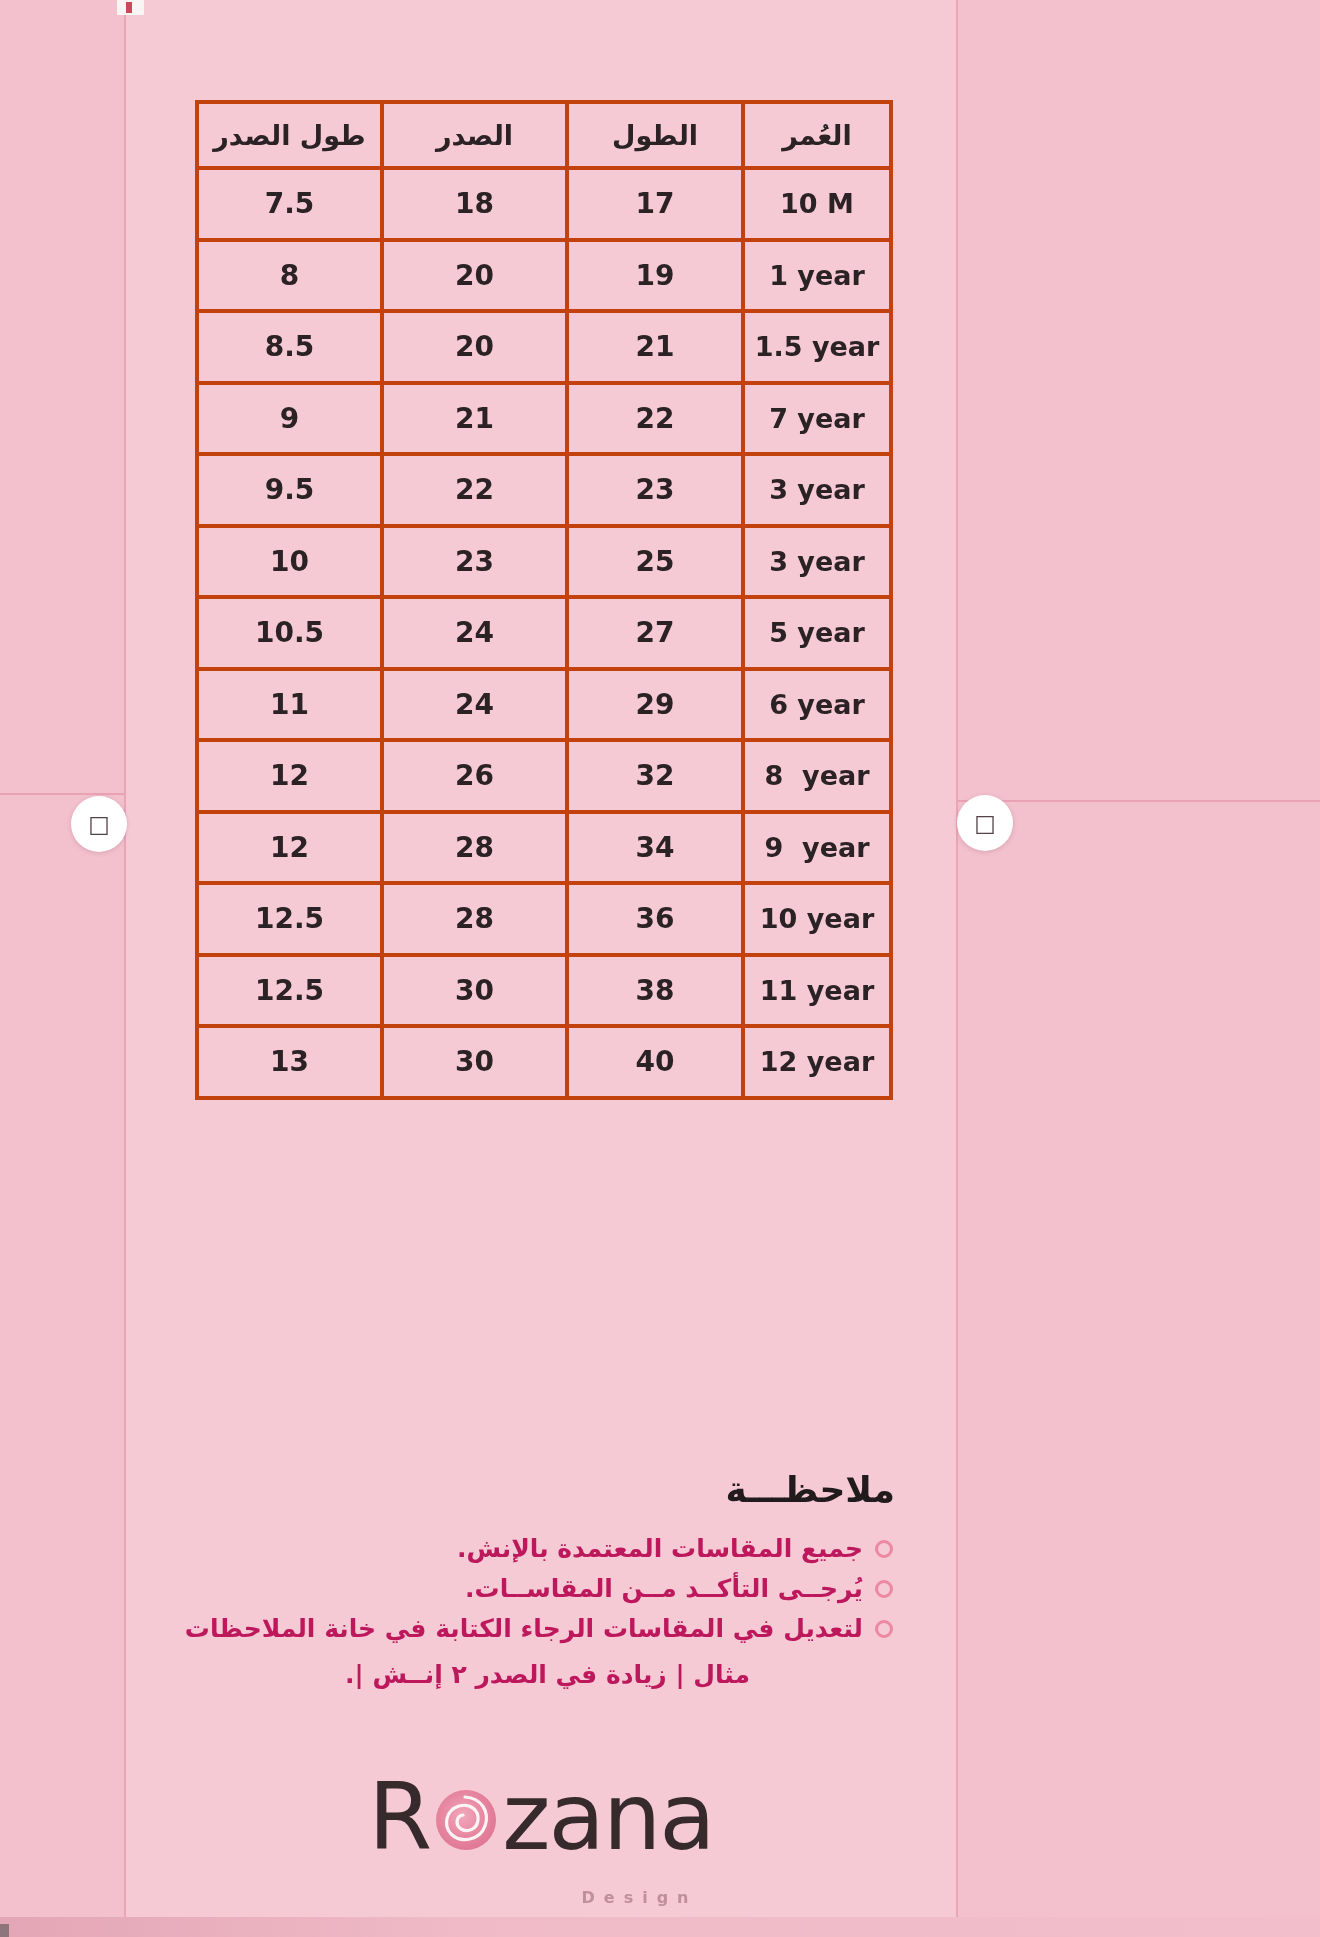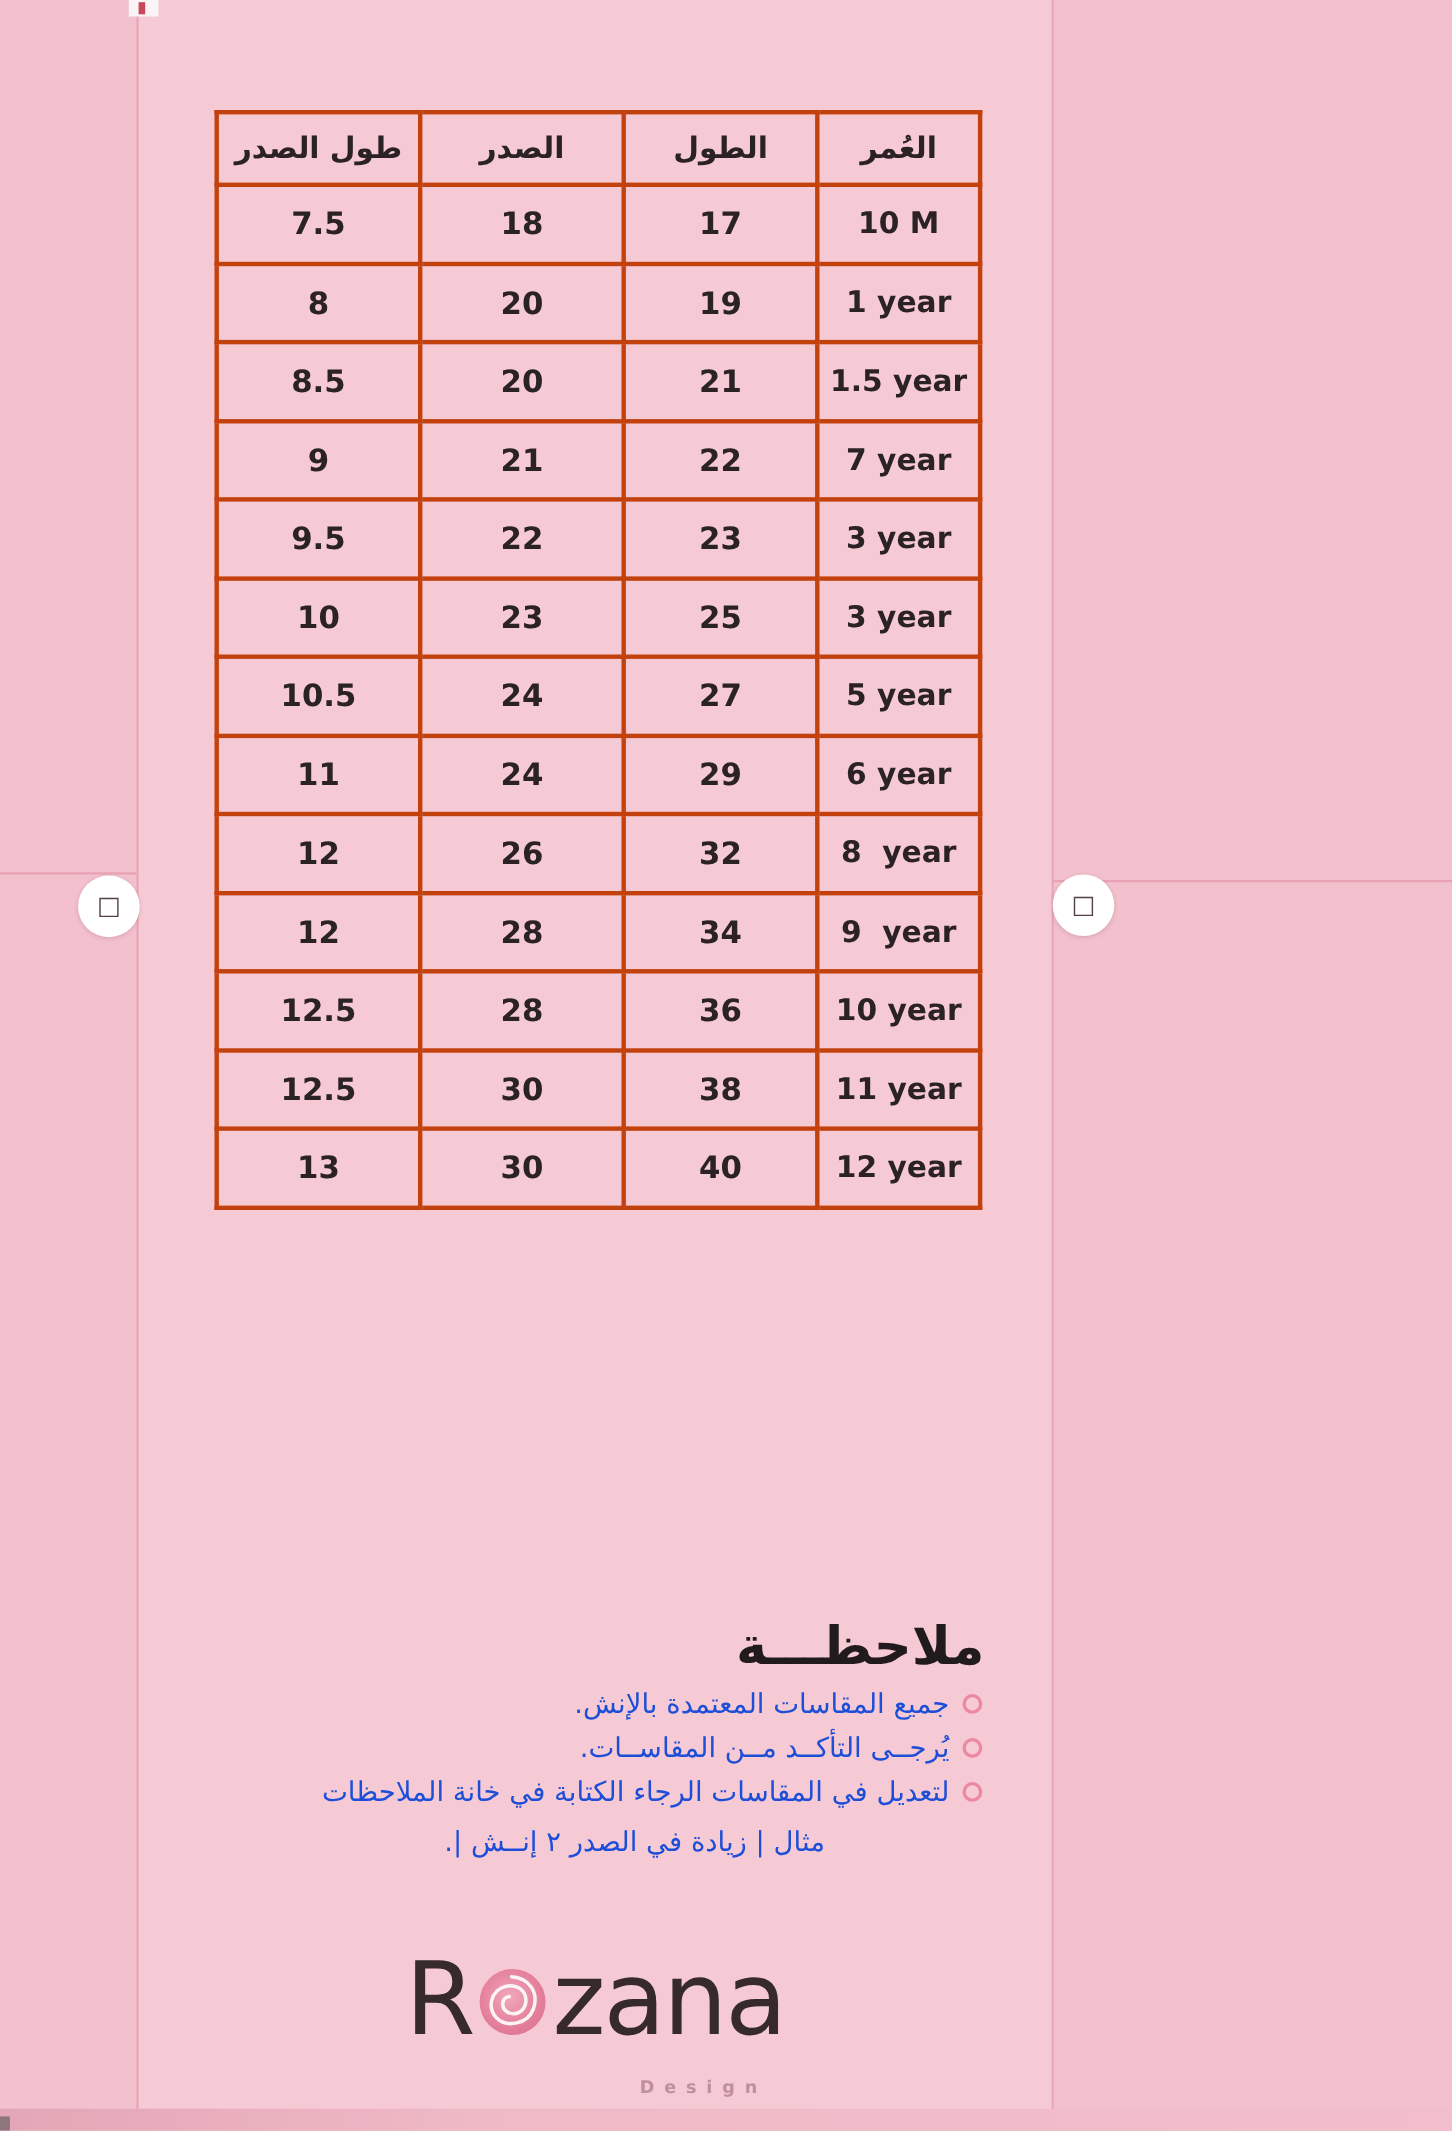--- a/index.html
+++ b/index.html
@@ -30,24 +30,24 @@
     border:3px solid #e4748e;z-index:3;}
   table.size th,table.size td{
     border:4px solid #c2410c;text-align:center;vertical-align:middle;
     color:#2b2226;font-weight:bold;padding:0;
   }
   table.size th{height:62px;font-size:27px;}
   table.size td{height:67.5px;font-size:28px;}
   table.size td.age{font-size:27px;white-space:pre;}
 
   
-  .note-title{position:absolute;top:1469px;right:425px;font-size:48px;font-weight:bold;
+  .note-title{position:absolute;top:1469px;right:425px;font-size:36px;font-weight:bold;
     color:#221b1d;direction:rtl;z-index:3;}
   .notes{position:absolute;top:1534px;right:427px;direction:rtl;text-align:right;
-    color:#1d4ed8;font-weight:normal;font-size:25px;z-index:3;}
+    color:#be185d;font-weight:bold;font-size:25px;z-index:3;}
   .note-line{display:flex;align-items:center;gap:12px;margin-bottom:11px;white-space:nowrap;}
   .bullet{width:12px;height:12px;border:3px solid #ed88a3;border-radius:50%;flex:0 0 auto;background:transparent;}
   .note-example{margin-right:143px;margin-top:17px;white-space:nowrap;}
 
   
   .logo{position:absolute;left:125px;width:832px;top:1772px;display:flex;justify-content:center;
     align-items:flex-end;color:#362a2d;z-index:3;}
   .logo-text{font-size:92px;line-height:1;letter-spacing:-2px;}
   .rose{margin:0 5px 13px 5px;}
   .logo-sub{position:absolute;left:125px;width:933px;top:1888px;text-align:center;padding-left:96px;

